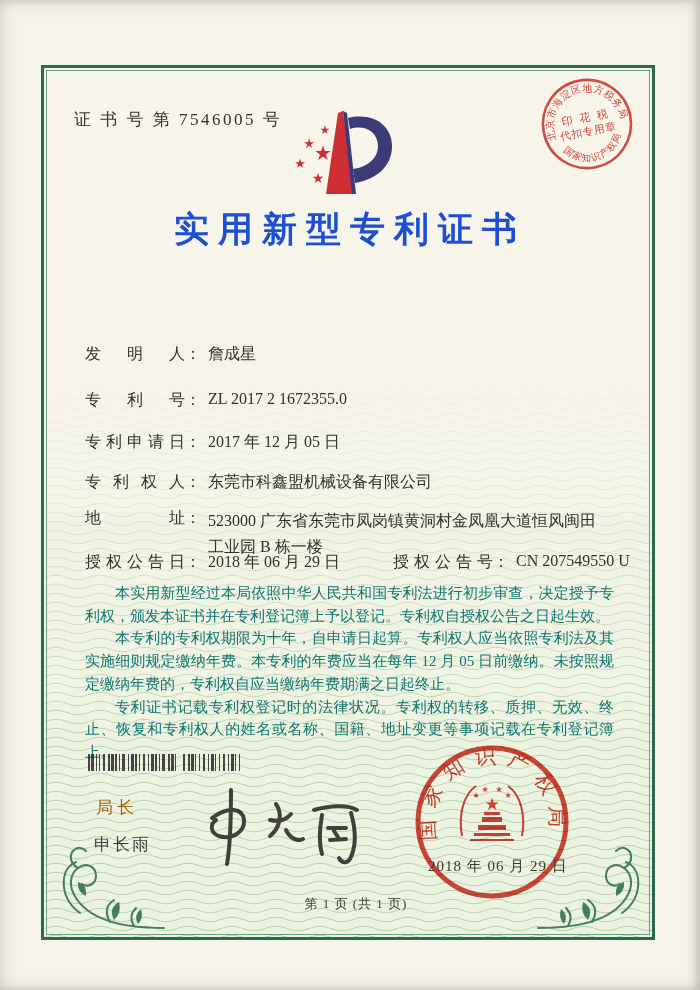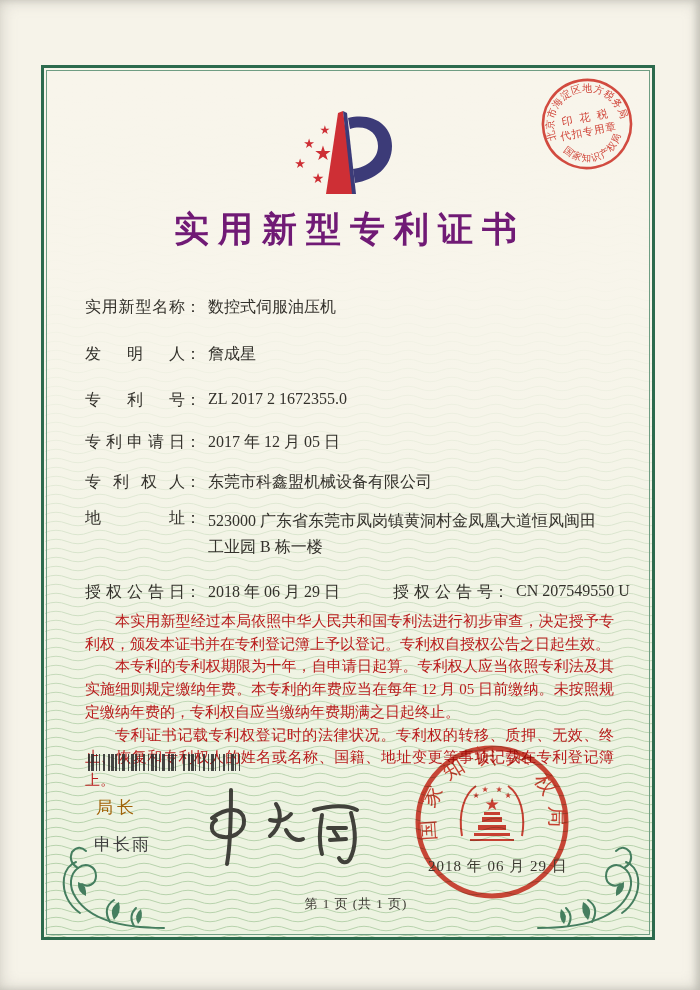--- a/index.html
+++ b/index.html
@@ -20,32 +20,32 @@
   .frame{position:absolute;left:41px;top:65px;right:45px;bottom:50px;
     border:3px solid #2c6a4d;z-index:2;}
   .frame::before{content:"";position:absolute;inset:2px;border:1px solid #6f9d83;}
   .orn{position:absolute;z-index:2;}
   .orn-left{left:50px;top:816px;}
   .orn-right{left:534px;top:816px;transform:scaleX(-1);}
 
   .cert-no{position:absolute;left:74px;top:108px;z-index:3;font-size:17px;letter-spacing:2.5px;color:#34322c;}
   .logo{position:absolute;left:276px;top:110px;z-index:3;}
   .title{position:absolute;left:0;right:0;top:206px;z-index:3;text-align:center;
-    font-size:35px;font-weight:bold;letter-spacing:9px;color:#701a75;}
+    font-size:35px;font-weight:bold;letter-spacing:9px;color:#1d4ed8;}
 
   .row{position:absolute;left:85px;z-index:3;font-size:16px;color:#33312b;white-space:nowrap;}
   .lbl{display:inline-block;width:100px;text-align:justify;text-align-last:justify;vertical-align:top;}
   .colon{vertical-align:top;}
   .val{margin-left:7px;vertical-align:top;}
   .val-wrap{display:inline-block;width:392px;white-space:normal;line-height:26px;vertical-align:top;}
   .row-addr{white-space:normal;}
   .grant-right{position:absolute;left:308px;top:0;}
 
   .paras{position:absolute;left:85px;top:582px;width:529px;z-index:3;
-    font-size:15px;line-height:22.7px;text-align:justify;color:#b91c1c;margin-top:28px;}
+    font-size:15px;line-height:22.7px;text-align:justify;color:#0f766e;}
   .paras p{margin:0;text-indent:2em;}
 
   .barcode{position:absolute;left:88px;top:754px;width:155px;height:17px;z-index:3;opacity:.88;
     background:repeating-linear-gradient(90deg,
       #2e2e2e 0 1.5px,transparent 1.5px 3px,
       #2e2e2e 3px 6px,transparent 6px 7.5px,
       #2e2e2e 7.5px 8.5px,transparent 8.5px 11.5px,
       #2e2e2e 11.5px 12.5px,transparent 12.5px 14.5px,
       #2e2e2e 14.5px 17.5px,transparent 17.5px 20px);}
 
@@ -100,55 +100,53 @@
       <path d="M60,106 q-8,-14 4,-22"></path>
       <path d="M84,110 q-6,-10 2,-18"></path>
     </g>
     <g fill="#457e5f">
       <path d="M64,104 q-6,-12 5,-18 q3,11 -5,18 z"></path>
       <path d="M88,108 q-5,-9 3,-15 q3,9 -3,15 z"></path>
       <path d="M36,80 q-9,-4 -8,-14 q9,2 8,14 z"></path>
     </g>
   </svg>
 
+  <div class="cert-no">证 书 号 第 7546005 号</div>
 
   <svg class="logo" width="128" height="100" viewBox="0 0 128 100">
     <polygon points="62,3 67,1 78,84 50,84" fill="#ce2f35"></polygon>
     <polygon points="67,1 71,3 80,84 76,84" fill="#3c3b78"></polygon>
     <path d="M72,8 C98,2 116,16 116,36 C116,58 98,70 79,73 L77,59 C92,57 102,48 102,36 C102,22 89,14 74,19 Z" fill="#3c3b78"></path>
     <g fill="#ce2f35" font-family="'DejaVu Sans',sans-serif">
       <text x="49" y="24" font-size="12" text-anchor="middle">★</text>
       <text x="33" y="38" font-size="13" text-anchor="middle">★</text>
       <text x="24" y="58" font-size="13" text-anchor="middle">★</text>
       <text x="42" y="73" font-size="14" text-anchor="middle">★</text>
       <text x="47" y="50" font-size="20" text-anchor="middle">★</text>
     </g>
   </svg>
 
   <div class="title">实用新型专利证书</div>
 
-  <div class="row" style="top:297px">
-    <span class="lbl">实用新型名称</span><span class="colon">：</span><span class="val">数控式伺服油压机</span>
-  </div>
   <div class="row" style="top:344px">
     <span class="lbl">发明人</span><span class="colon">：</span><span class="val">詹成星</span>
   </div>
   <div class="row" style="top:390px">
     <span class="lbl">专利号</span><span class="colon">：</span><span class="val">ZL 2017 2 1672355.0</span>
   </div>
   <div class="row" style="top:432px">
     <span class="lbl">专利申请日</span><span class="colon">：</span><span class="val">2017 年 12 月 05 日</span>
   </div>
   <div class="row" style="top:472px">
     <span class="lbl">专利权人</span><span class="colon">：</span><span class="val">东莞市科鑫盟机械设备有限公司</span>
   </div>
   <div class="row row-addr" style="top:508px">
     <span class="lbl">地址</span><span class="colon">：</span><span class="val val-wrap">523000 广东省东莞市凤岗镇黄洞村金凤凰大道恒风闽田工业园 B 栋一楼</span>
   </div>
-  <div class="row" style="top:582px">
+  <div class="row" style="top:552px">
     <span class="lbl">授权公告日</span><span class="colon">：</span><span class="val">2018 年 06 月 29 日</span>
     <span class="grant-right">
       <span class="lbl">授权公告号</span><span class="colon">：</span><span class="val">CN 207549550 U</span>
     </span>
   </div>
 
   <div class="paras">
     <p>本实用新型经过本局依照中华人民共和国专利法进行初步审查，决定授予专利权，颁发本证书并在专利登记簿上予以登记。专利权自授权公告之日起生效。</p>
     <p>本专利的专利权期限为十年，自申请日起算。专利权人应当依照专利法及其实施细则规定缴纳年费。本专利的年费应当在每年 12 月 05 日前缴纳。未按照规定缴纳年费的，专利权自应当缴纳年费期满之日起终止。</p>
     <p>专利证书记载专利权登记时的法律状况。专利权的转移、质押、无效、终止、恢复和专利权人的姓名或名称、国籍、地址变更等事项记载在专利登记簿上。</p>

